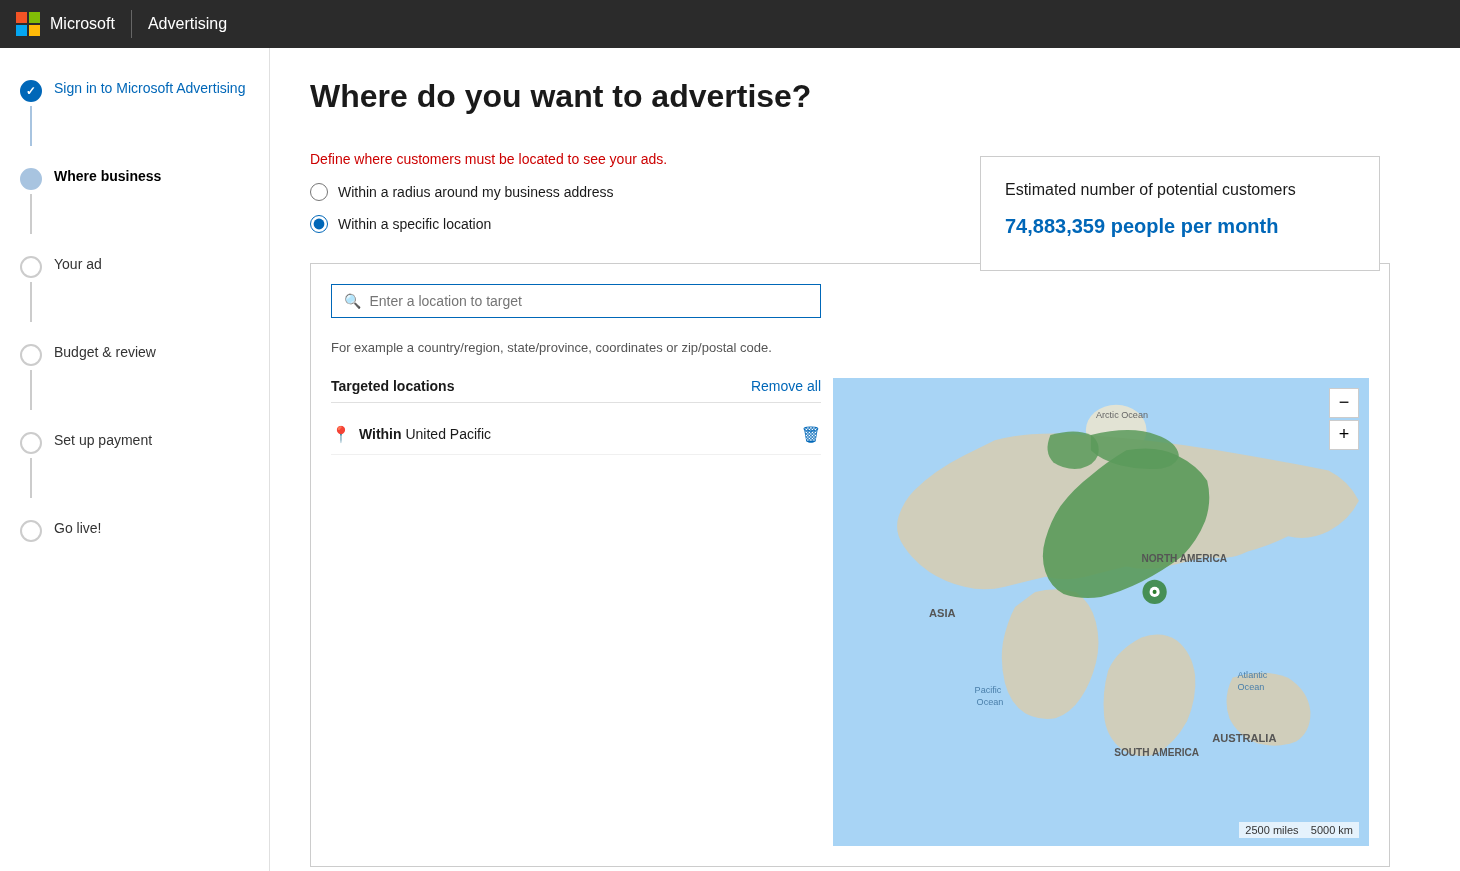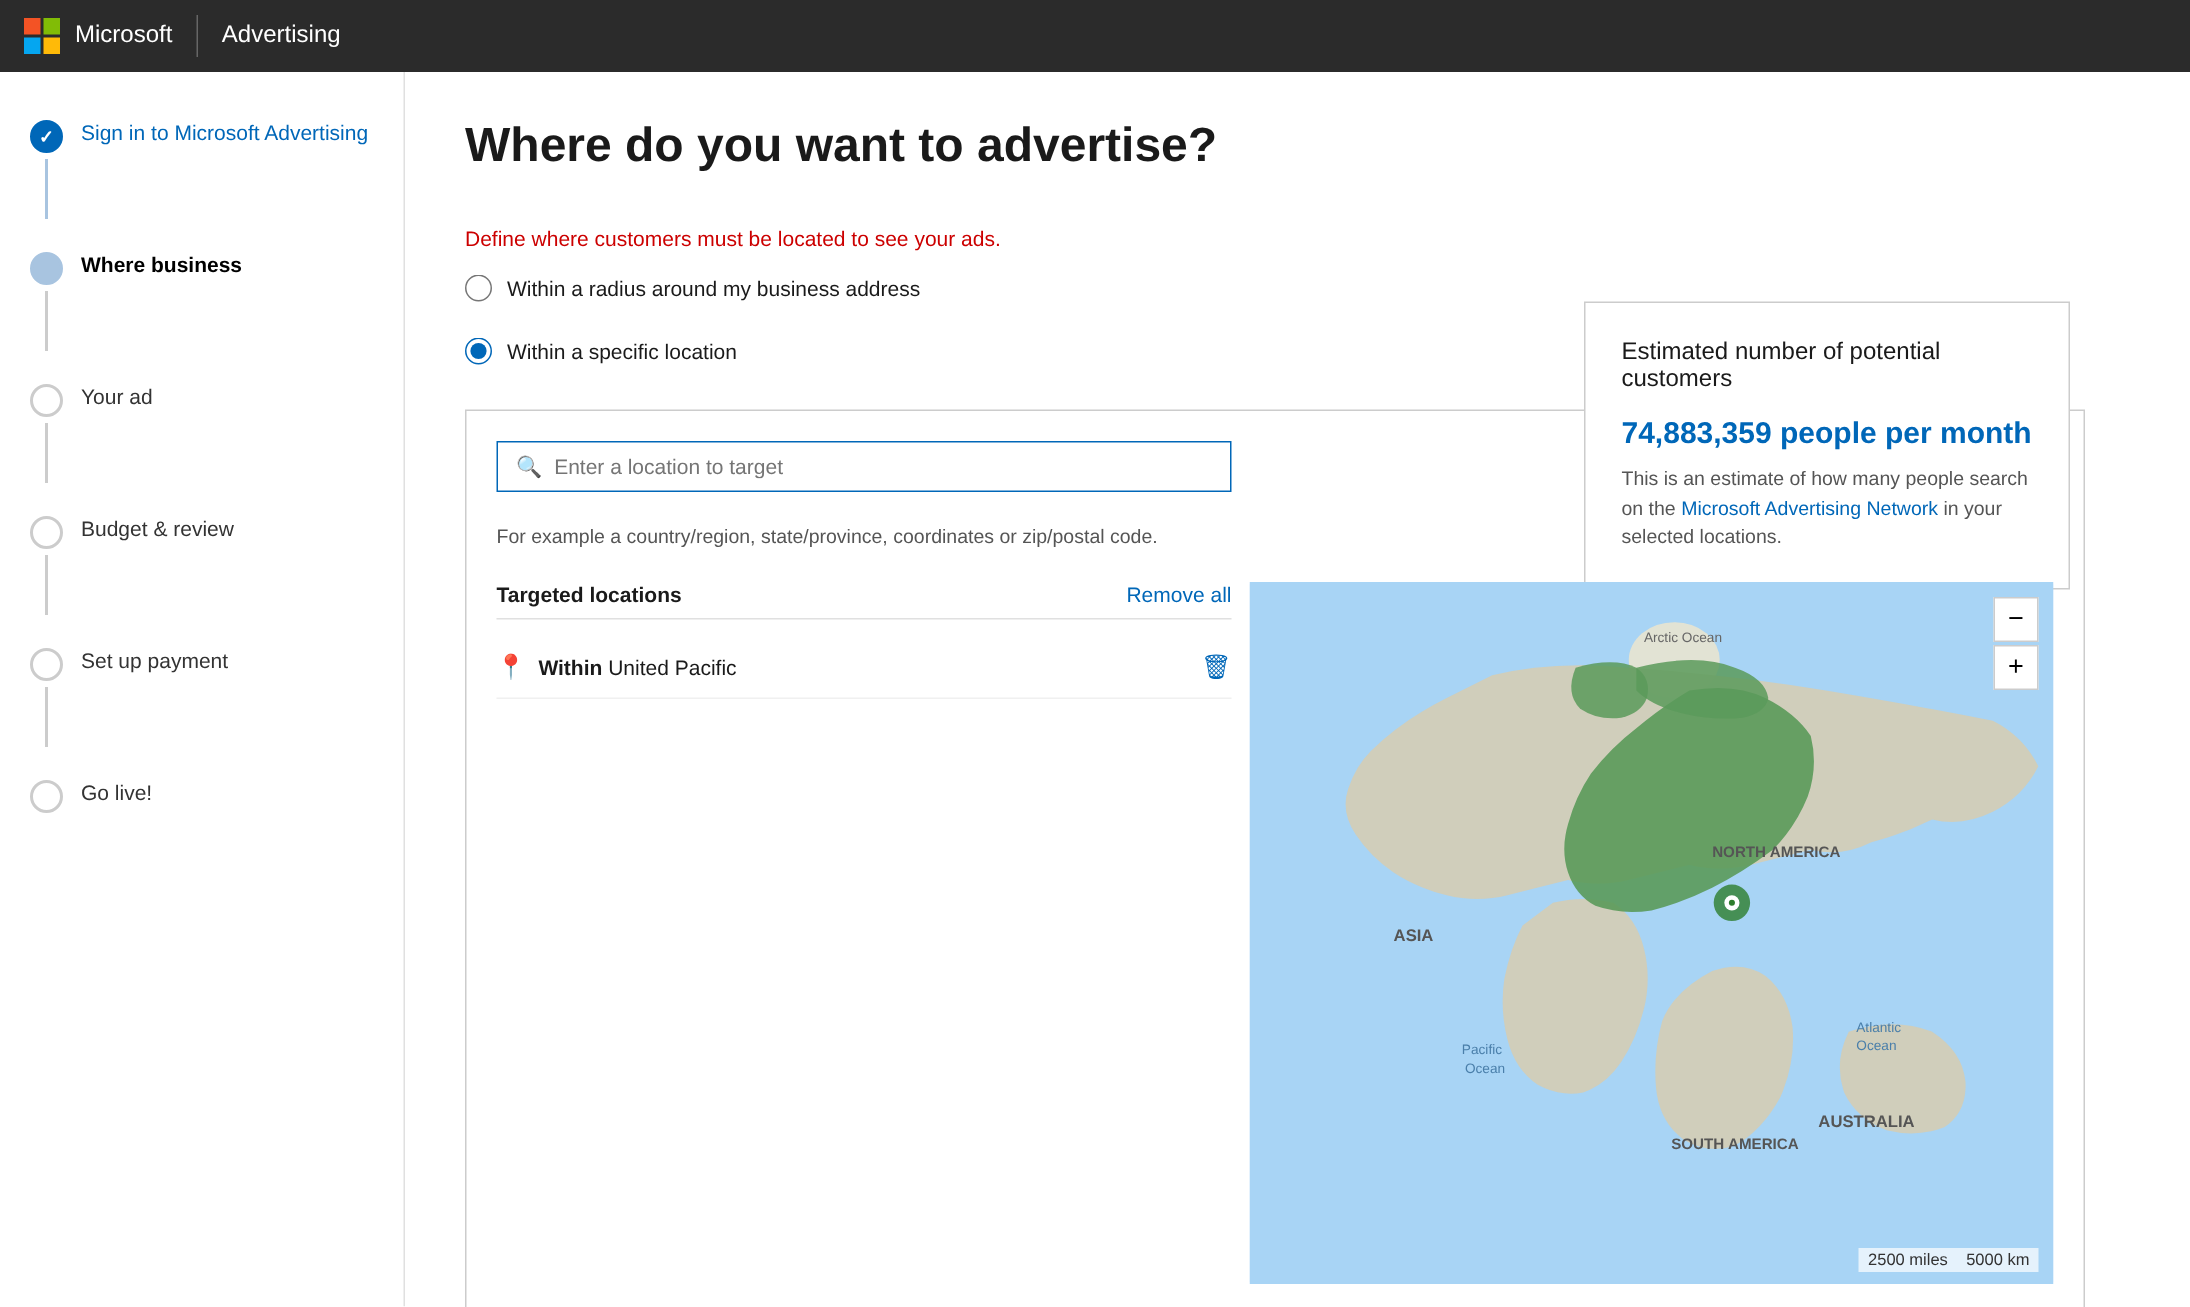--- a/index.html
+++ b/index.html
@@ -133,21 +133,21 @@
     .instruction-text {
       color: #c00;
       margin-bottom: 16px;
       font-size: 14px;
     }
 
     
     .radio-group {
       display: flex;
       flex-direction: column;
-      gap: 24px;
+      gap: 14px;
       margin-bottom: 30px;
     }
     .radio-option {
       display: flex;
       align-items: center;
       gap: 10px;
       cursor: pointer;
     }
     .radio-input {
       width: 18px;
@@ -157,25 +157,24 @@
     }
     .radio-label {
       font-size: 14px;
     }
 
     
     .estimated-panel {
       position: absolute;
       right: 40px;
       top: 78px;
-      width: 324px;
+      width: 400px;
       border: 1px solid #ccc;
       padding: 24px;
       background: #fff;
-      margin-top: 45px;
     }
     .estimated-title {
       font-size: 16px;
       font-weight: 400;
       margin-bottom: 16px;
     }
     .estimated-number {
       font-size: 20px;
       font-weight: 600;
       margin-bottom: 8px;
@@ -424,23 +423,20 @@
           <input type="radio" class="radio-input" name="location-type" checked="" style="">
           <span class="radio-label">Within a specific location</span>
         </label>
       </div>
 
       <div class="estimated-panel">
         <div class="estimated-title">Estimated number of potential customers</div>
         <div class="estimated-number">
           <span>74,883,359</span><span> people per month</span>
         </div>
-        <p class="estimated-desc">
-          This is an estimate of how many people search on the <span style="color:#0067b8;">Microsoft Advertising Network</span> in your selected locations.
-        </p>
       </div>
 
       <div class="location-section">
 
         <div class="search-wrapper">
           <span class="search-icon">🔍</span>
           <input type="text" class="search-input" placeholder="Enter a location to target" style="">
         </div>
         <p class="search-hint">For example a country/region, state/province, coordinates or zip/postal code.</p>
 

